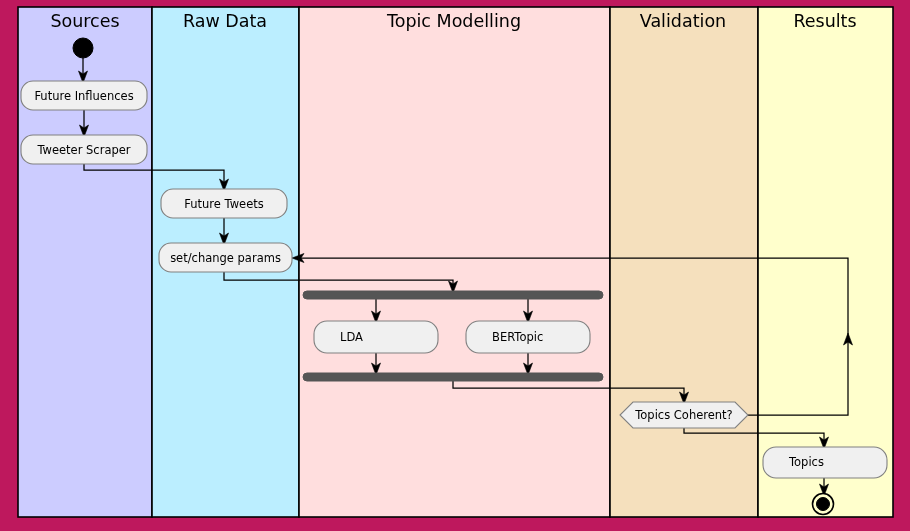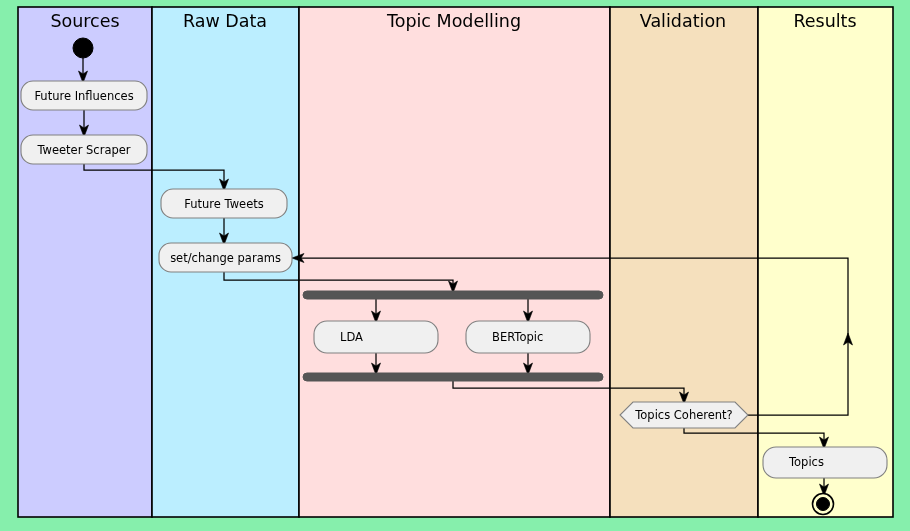--- a/index.html
+++ b/index.html
@@ -8,21 +8,21 @@
     padding: 0;
     background: #ffffff;
   }
   body {
     font-family: "DejaVu Sans", "Liberation Sans", sans-serif;
   }
   #canvas {
     position: relative;
     width: 910px;
     height: 531px;
-    background: #86efac;
+    background: #be185d;
     overflow: hidden;
   }
   #diagram-svg {
     position: absolute;
     left: 0;
     top: 0;
     width: 910px;
     height: 531px;
   }
   .lane-title {

